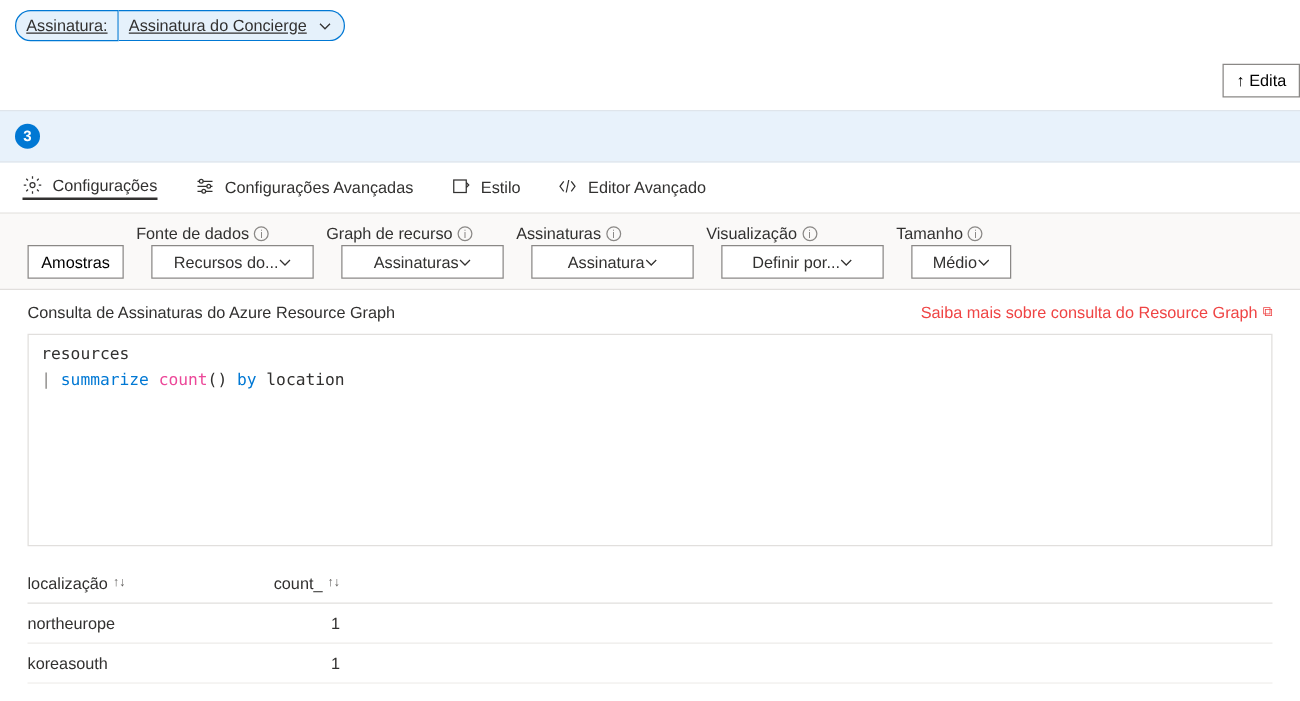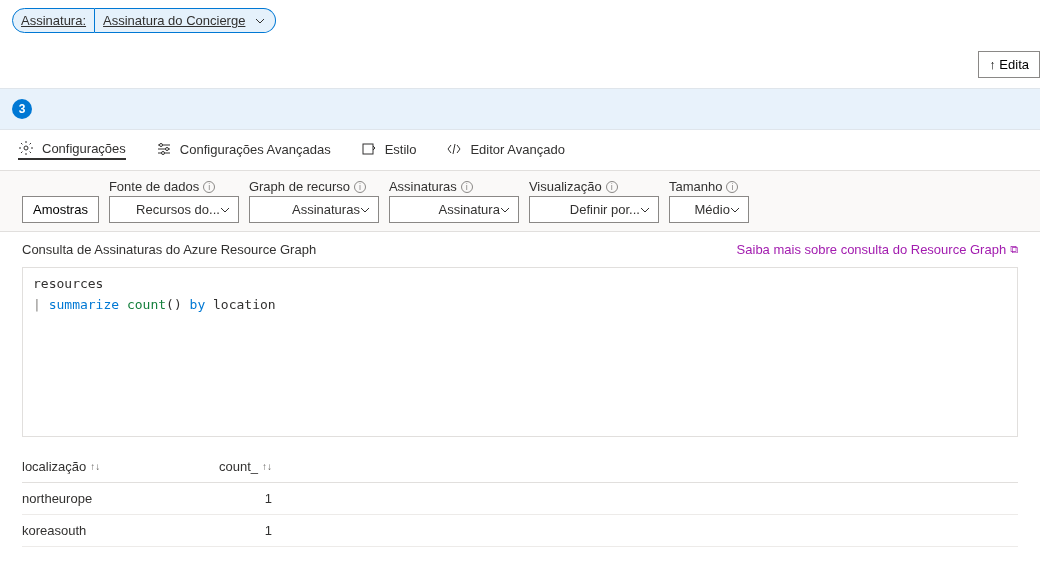--- a/index.html
+++ b/index.html
@@ -21,30 +21,30 @@
 .tab { display: flex; align-items: center; gap: 8px; cursor: pointer; padding-bottom: 2px; }
 .tab.active { border-bottom: 2px solid #323130; font-weight: 400; }
 .tab-icon { width: 16px; height: 16px; display: flex; align-items: center; justify-content: center; }
 
 .controls-bar { display: flex; align-items: flex-end; gap: 10px; padding: 8px 22px; border-bottom: 1px solid #e1dfdd; background: #faf9f8; }
 .ctrl-col { display: flex; flex-direction: column; gap: 2px; }
 .ctrl-label { font-size: 13px; color: #323130; display: flex; align-items: center; gap: 4px; }
 .info-icon { width: 12px; height: 12px; border: 1px solid #8a8886; border-radius: 50%; display: inline-flex; align-items: center; justify-content: center; font-size: 9px; color: #8a8886; }
 .btn-primary { background: #0078d4; color: #fff; border: none; padding: 6px 10px; font-size: 13px; font-weight: 600; cursor: pointer; }
 .btn-secondary { background: #fff; border: 1px solid #8a8886; padding: 5px 10px; font-size: 13px; cursor: pointer; }
-.select-box { display: flex; align-items: center; justify-content: flex-end; background: #fff; border: 1px solid #8a8886; padding: 5px 8px; min-width: 130px; font-size: 13px; cursor: pointer; }
+.select-box { display: flex; align-items: center; justify-content: center; background: #fff; border: 1px solid #8a8886; padding: 5px 8px; min-width: 130px; font-size: 13px; cursor: pointer; margin-left: 12px; }
 .select-box.sm { min-width: 80px; }
 
 .subheader { display: flex; justify-content: space-between; padding: 10px 22px; }
-.link { color: #a21caf; cursor: pointer; display: flex; align-items: center; gap: 4px; }
+.link { color: #ef4444; cursor: pointer; display: flex; align-items: center; gap: 4px; }
 .ext-icon { font-size: 11px; }
 
 .editor { border: 1px solid #e1dfdd; margin: 0 22px; min-height: 170px; padding: 6px 10px; font-family: Consolas, Monaco, monospace; font-size: 13px; line-height: 1.6; background: #fff; }
 .editor .kw1 { color: #0078d4; }
-.editor .kw2 { color: #15803d; }
+.editor .kw2 { color: #ec4899; }
 .editor .pipe { color: #8a8886; }
 
 .results { margin: 14px 22px 0; }
 .results-header { display: flex; border-bottom: 1px solid #e1dfdd; padding: 8px 0; }
 .col { display: flex; align-items: center; gap: 4px; }
 .col.loc { width: 170px; }
 .col.count { width: 80px; justify-content: flex-end; }
 .sort-icon { font-size: 10px; color: #605e5c; }
 .row { display: flex; border-bottom: 1px solid #edebe9; padding: 8px 0; }
 .row .loc { width: 170px; }

